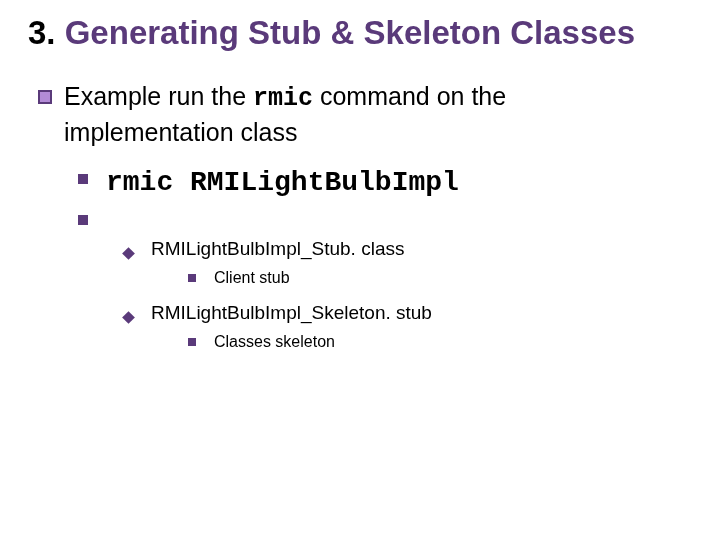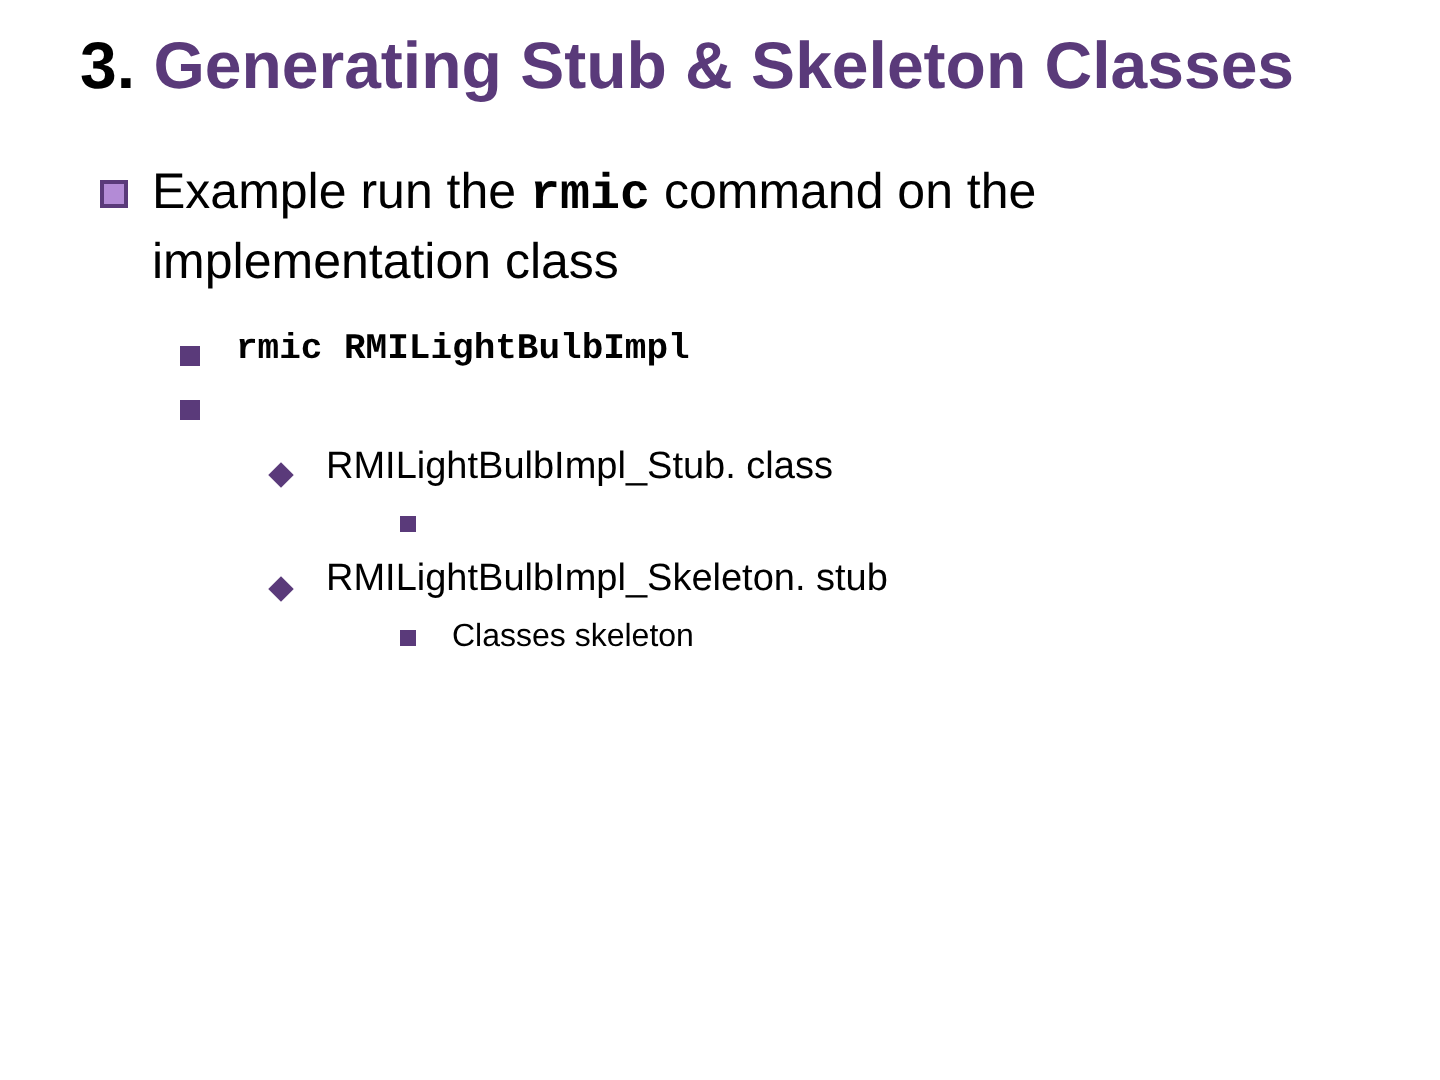--- a/index.html
+++ b/index.html
@@ -8,21 +8,21 @@
     width: 720px;
     height: 540px;
     background: #ffffff;
     font-family: Verdana, Geneva, sans-serif;
     color: #000;
   }
   .slide {
     box-sizing: border-box;
     width: 660px;
     height: 540px;
-    padding: 14px 20px 0 40px;
+    padding: 14px 20px 0 28px;
   }
   .title {
     font-size: 33px;
     color: #5a3a7a;
     margin: 0 0 28px 0;
     line-height: 1.15;
     white-space: nowrap;
   }
   .title .num {
     color: #000;
@@ -57,21 +57,21 @@
     background: #b38bd6;
   }
   .mono { font-family: "Courier New", Courier, monospace; font-weight: bold; }
   .l2 {
     margin-left: 50px;
     margin-top: 14px;
   }
   .row2 {
     display: flex;
     align-items: flex-start;
-    font-size: 18px;
+    font-size: 28px;
     line-height: 1.45;
     color: #000;
   }
   .bullet-sq {
     flex: 0 0 auto;
     width: 10px;
     height: 10px;
     margin-top: 11px;
     margin-right: 18px;
     background: #5a3a7a;
@@ -149,20 +149,21 @@
 
   <div class="l3">
     <div class="row3">
       <div class="bullet-dia-sm"></div>
       <div>RMILightBulbImpl_Stub. class</div>
     </div>
   </div>
   <div class="l4">
     <div class="row4">
       <div class="bullet-sq-sm"></div>
+      <div>Client stub</div>
     </div>
   </div>
 
   <div class="l3">
     <div class="row3">
       <div class="bullet-dia-sm"></div>
       <div>RMILightBulbImpl_Skeleton. stub</div>
     </div>
   </div>
   <div class="l4">

